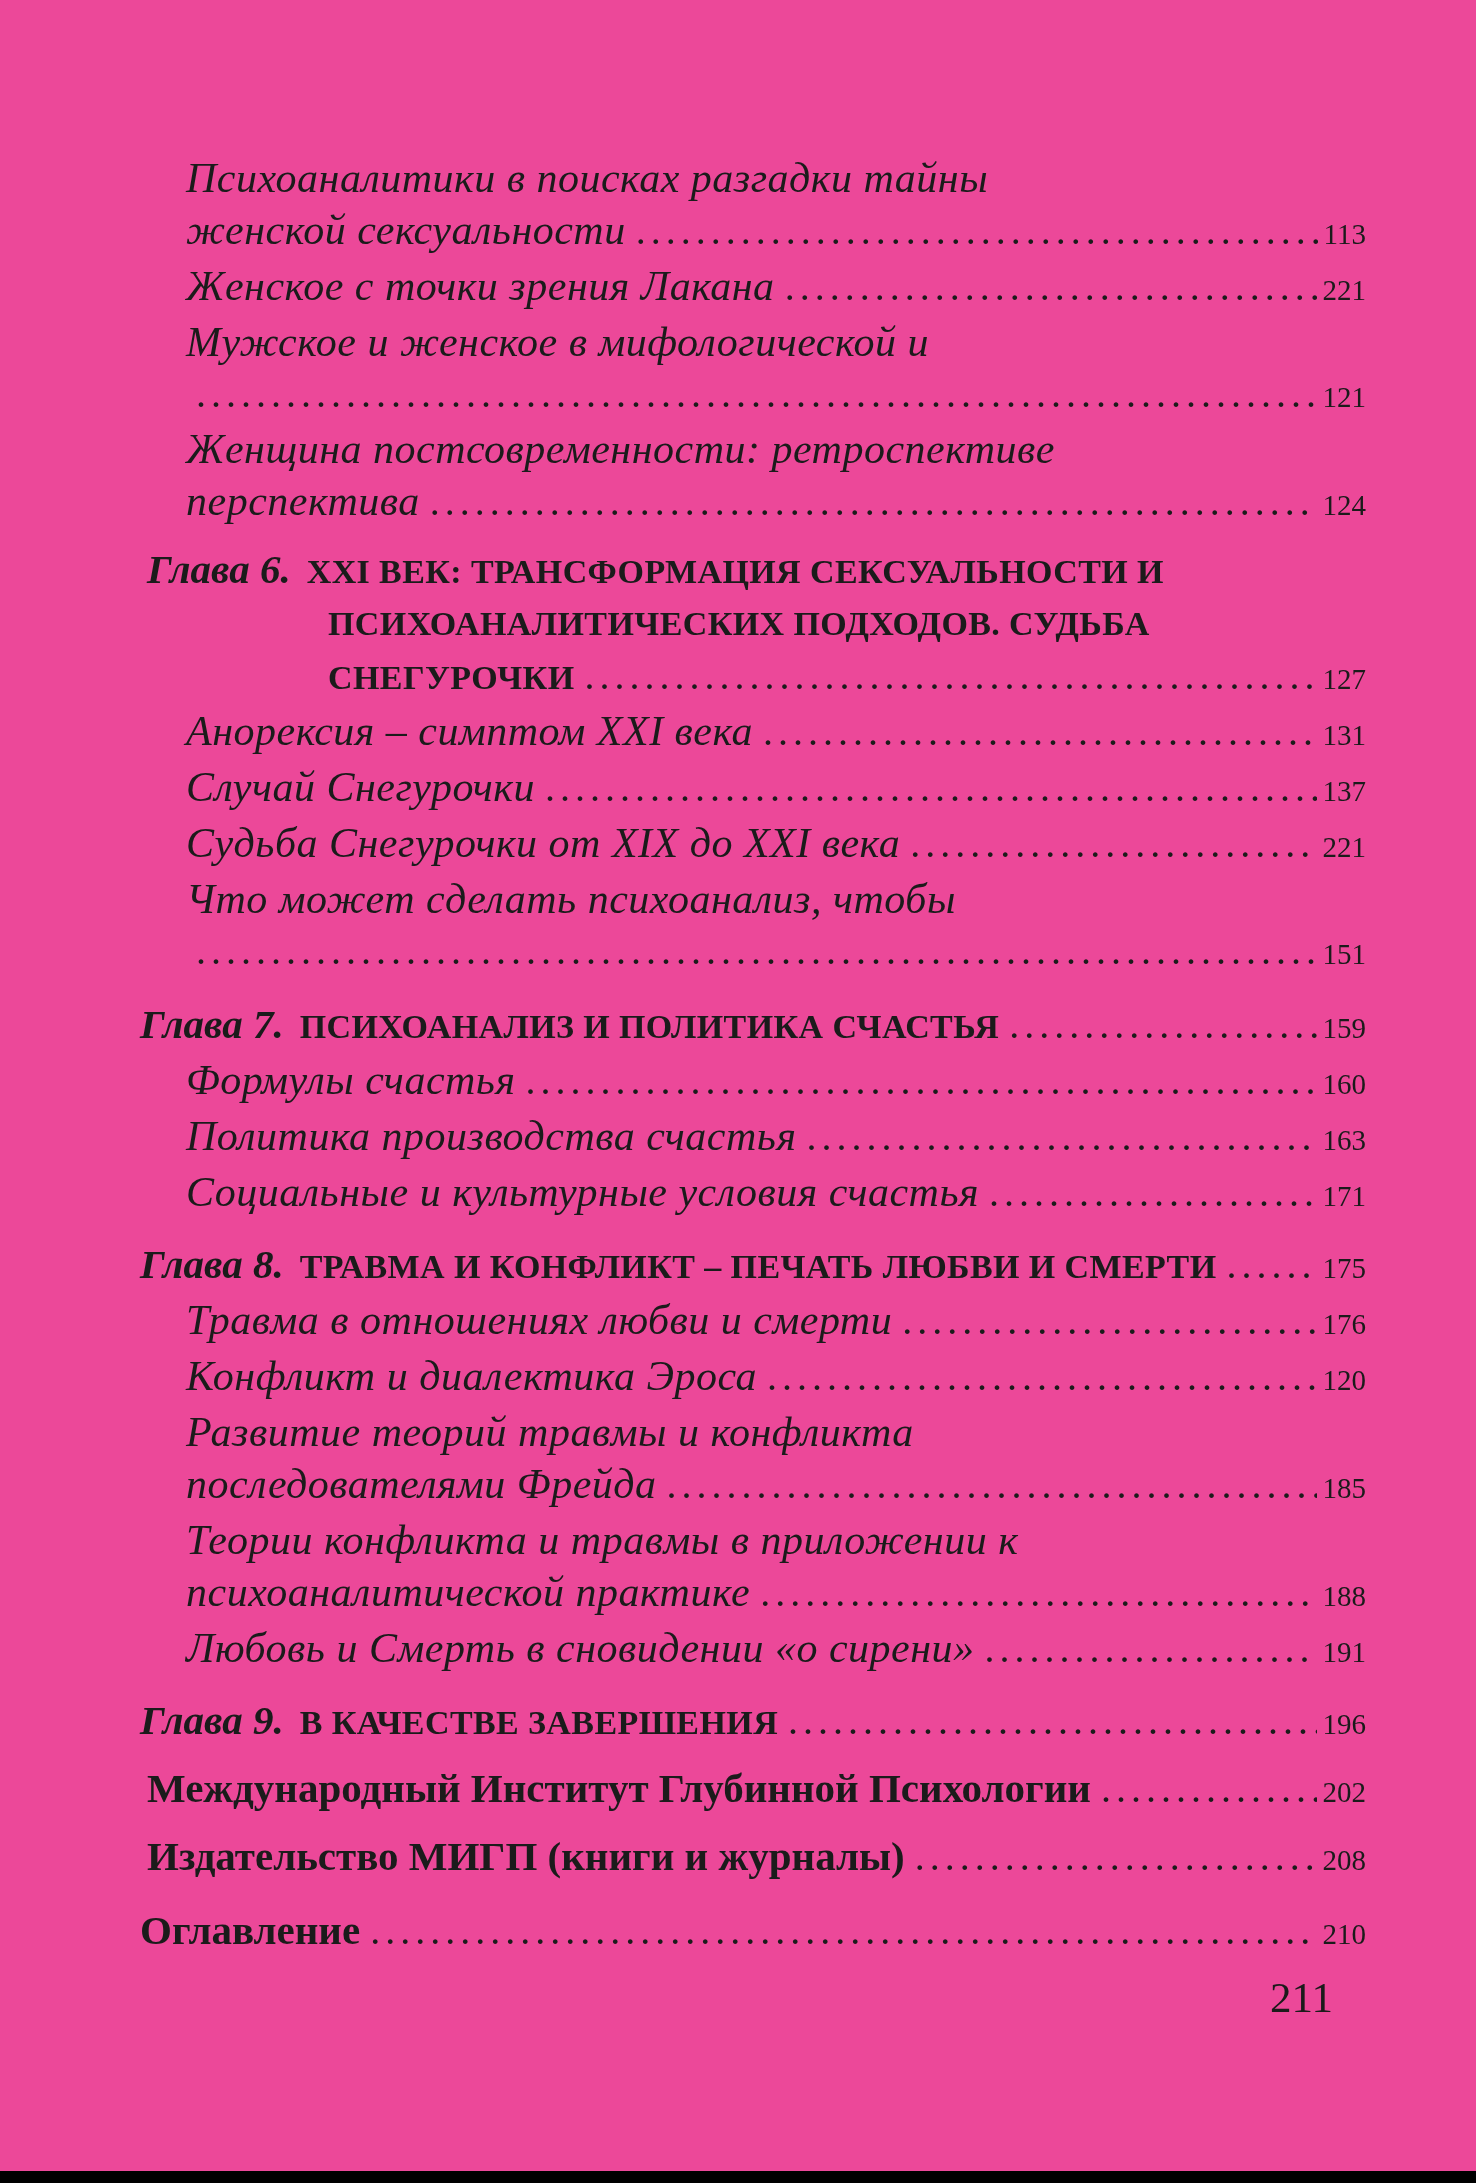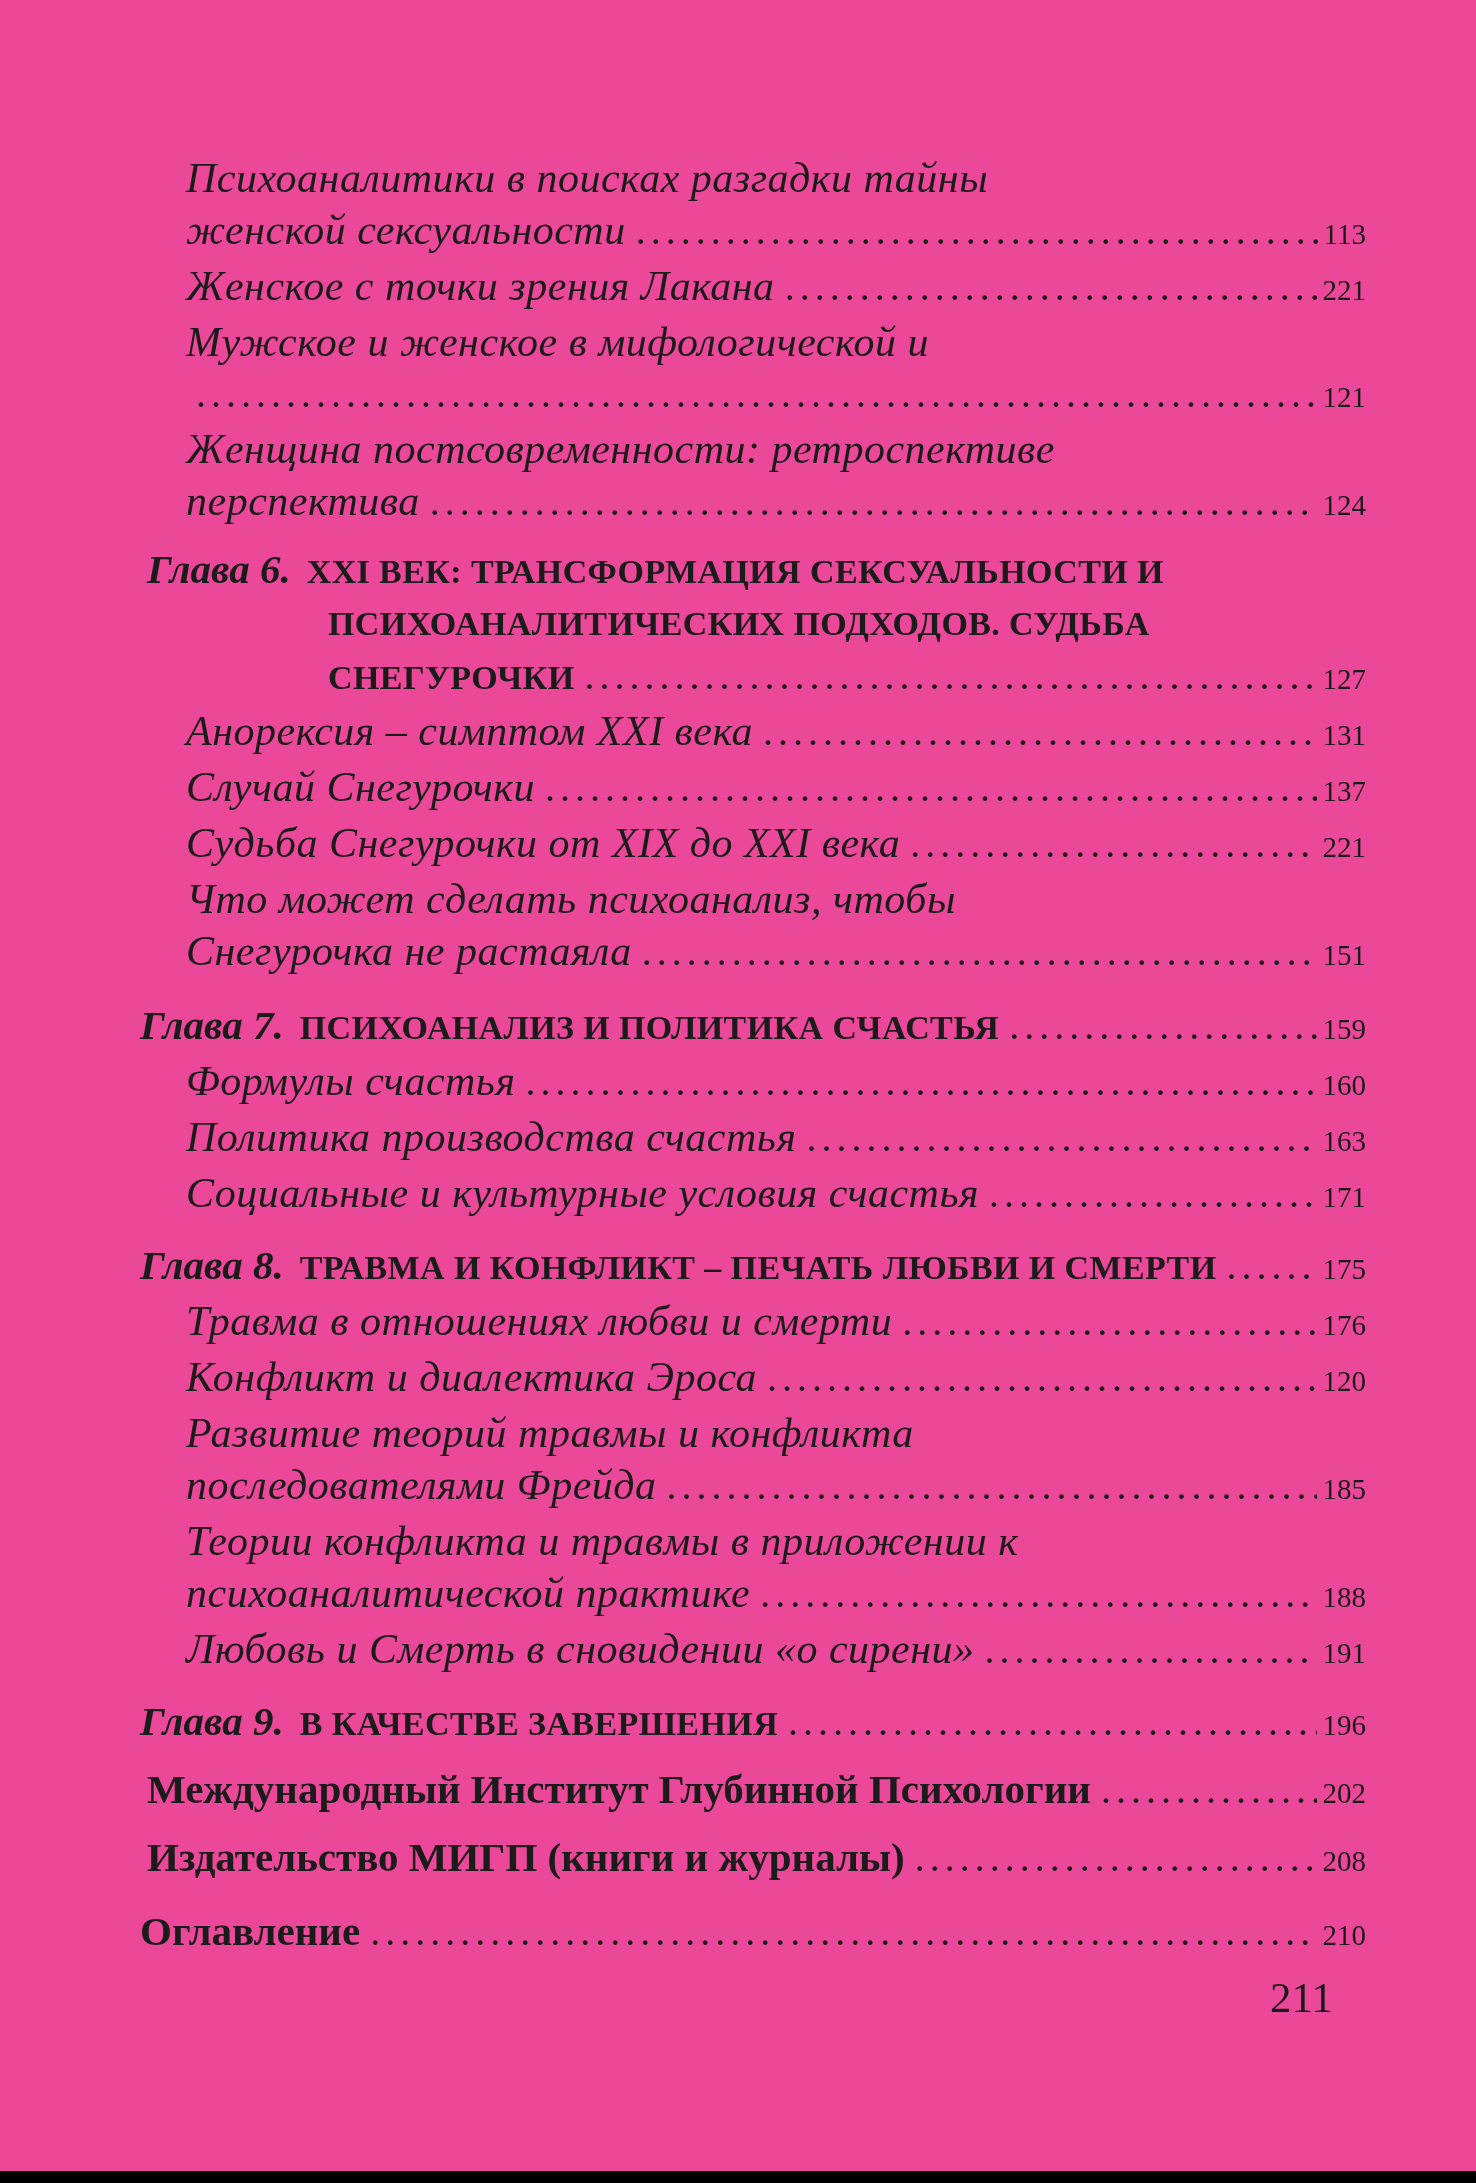--- a/index.html
+++ b/index.html
@@ -171,21 +171,20 @@
       <span class="it">Судьба Снегурочки от XIX до XXI века</span>
       <span class="leader"></span>
       <span class="pnum">221</span>
     </div>
 
     <div class="row sub">
       <span class="it">Что может сделать психоанализ, чтобы</span>
     </div>
 
     <div class="row sub">
-      <span class="it">Снегурочка не растаяла</span>
       <span class="leader"></span>
       <span class="pnum">151</span>
     </div>
 
     <div class="row mt18">
       <span class="ch-prefix">Глава 7.</span>
       <span class="caps">ПСИХОАНАЛИЗ И ПОЛИТИКА СЧАСТЬЯ</span>
       <span class="leader"></span>
       <span class="pnum">159</span>
     </div>

